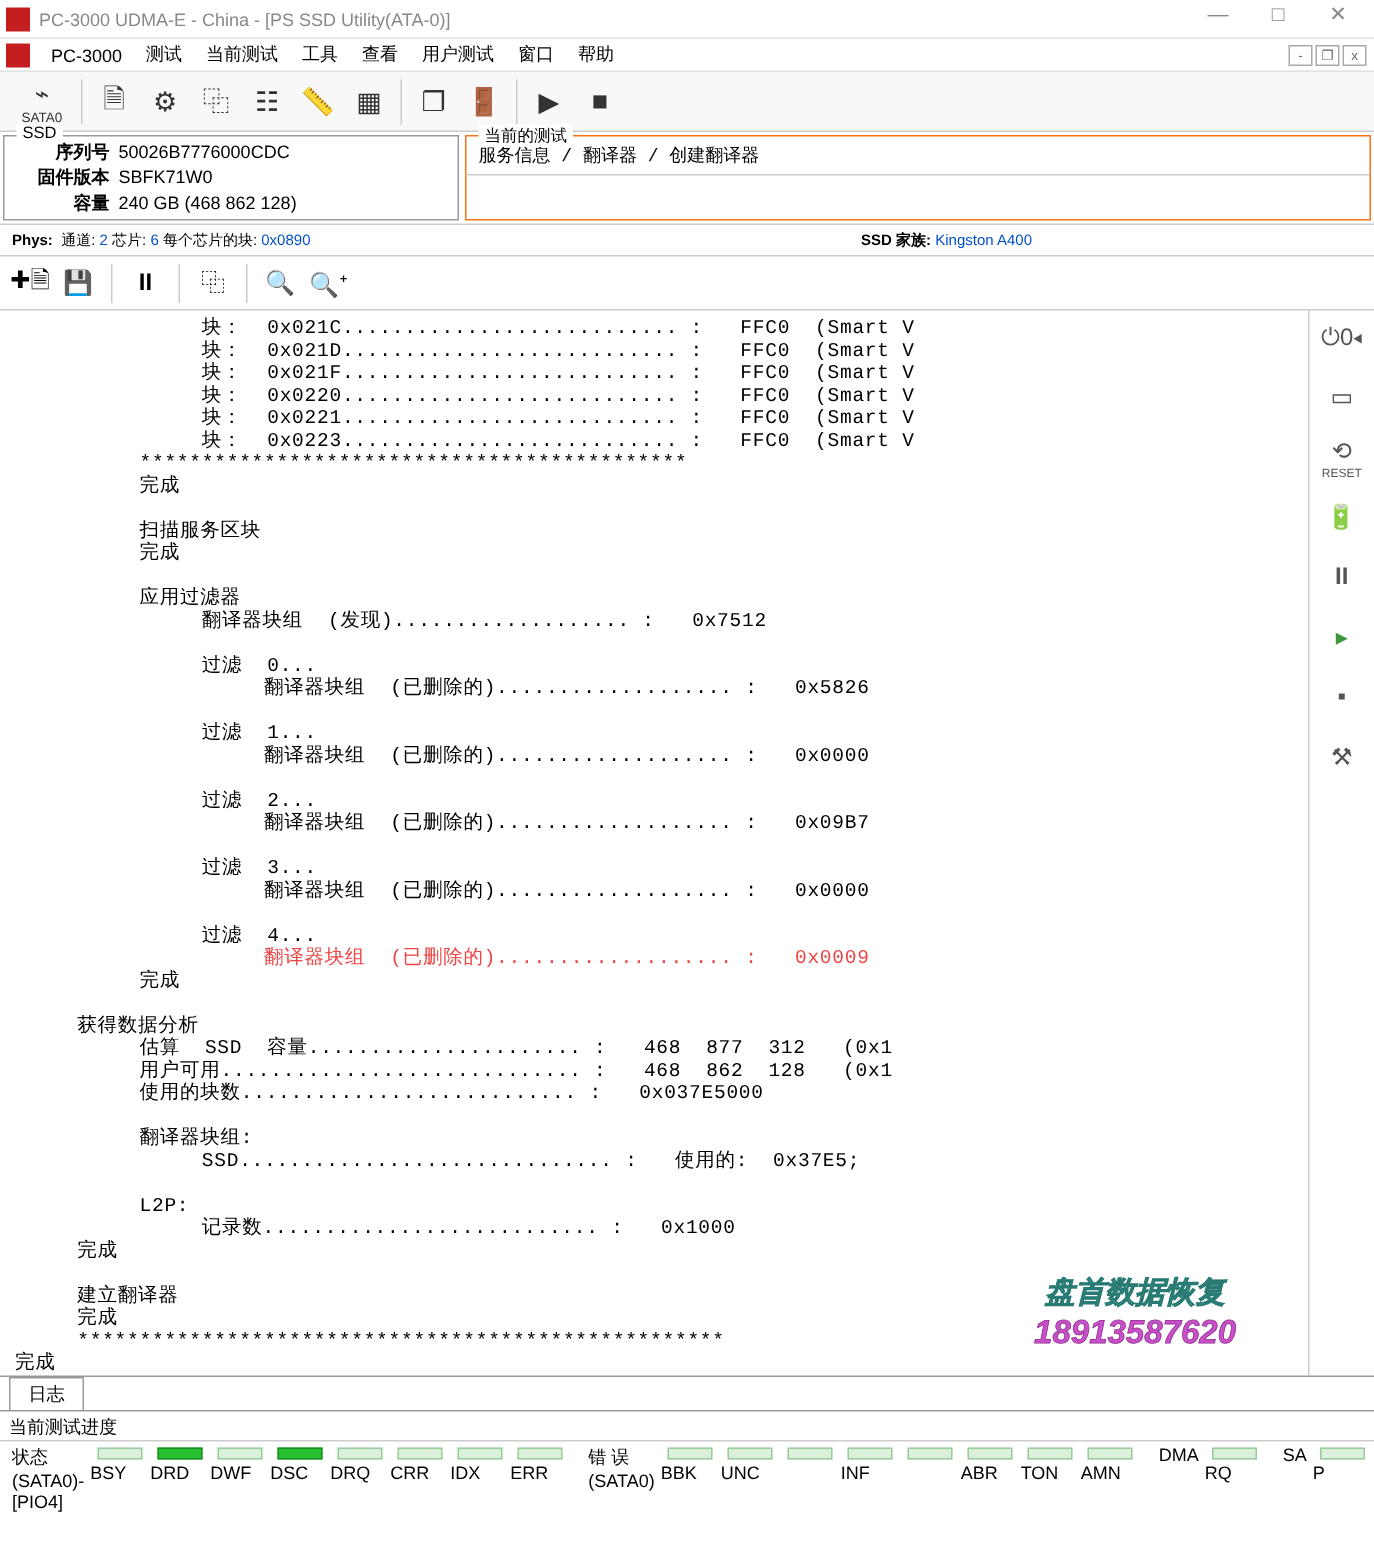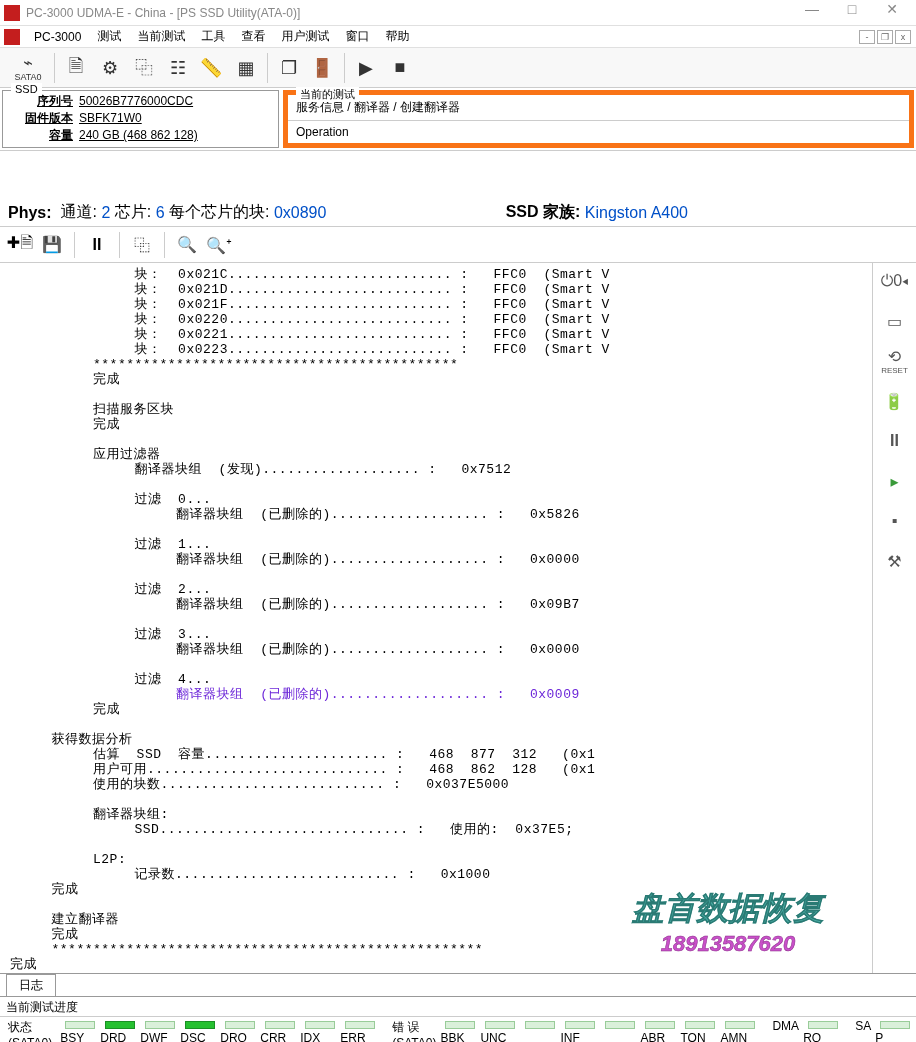--- a/index.html
+++ b/index.html
@@ -12,53 +12,53 @@
 .menubar .icon { width: 16px; height: 16px; background: #c41e1e; margin-right: 6px; }
 .menubar .mitem { padding: 0 8px; cursor: pointer; }
 .menubar .mdi { margin-left: auto; display: flex; }
 .menubar .mdi span { width: 16px; height: 14px; border: 1px solid #aaa; margin: 0 1px; font-size: 9px; text-align: center; line-height: 12px; color: #666; cursor: pointer; }
 .toolbar { height: 40px; display: flex; align-items: center; padding: 2px 6px; border-bottom: 1px solid #ccc; background: #f8f8f8; }
 .tbtn { width: 34px; height: 34px; border: 1px solid transparent; display: flex; align-items: center; justify-content: center; cursor: pointer; font-size: 18px; color: #333; }
 .tbtn.sata { width: 44px; flex-direction: column; font-size: 9px; }
 .tbtn.sata .cable { font-size: 16px; }
 .tsep { width: 1px; height: 30px; background: #ccc; margin: 0 4px; }
 .infobar { display: flex; border-bottom: 1px solid #ccc; }
-.infoleft { width: 277px; border: 1px solid #999; margin: 2px; padding: 2px 6px; position: relative; text-decoration: underline; }
+.infoleft { width: 304px; border: 1px solid #999; margin: 2px; padding: 2px 6px; position: relative; }
 .infoleft .grptitle { position: absolute; top: -8px; left: 8px; background: #fff; padding: 0 4px; font-size: 11px; }
-.inforight { flex: 1; border: 5px solid #f97316; margin: 2px; position: relative; }
+.inforight { flex: 1; border: 1px solid #f97316; margin: 2px; position: relative; font-family: Liberation Mono, monospace; }
 .inforight .grptitle { position: absolute; top: -8px; left: 8px; background: #fff; padding: 0 4px; font-size: 11px; }
 .ssdrow { display: flex; font-size: 12px; line-height: 17px; }
 .ssdlbl { width: 70px; text-align: right; padding-right: 6px; font-weight: bold; }
 .bc { padding: 4px 8px; border-bottom: 1px solid #ccc; }
 .op { padding: 4px 8px; }
-.physbar { padding: 3px 8px; border-bottom: 1px solid #ccc; display: flex; align-items: center; font-size: 16px; margin-top: 48px; }
+.physbar { padding: 3px 8px; border-bottom: 1px solid #ccc; display: flex; align-items: center; font-size: 10px; }
 .physbar b { font-weight: bold; }
 .blue { color: #0050c8; }
 .midtool { height: 36px; display: flex; align-items: center; padding: 0 4px; border-bottom: 1px solid #ccc; }
 .mtbtn { width: 32px; height: 30px; display: flex; align-items: center; justify-content: center; cursor: pointer; font-size: 16px; }
 .mtsep { width: 1px; height: 26px; background: #ccc; margin: 0 6px; }
 .mainarea { display: flex; height: 710px; }
 .logpane { flex: 1; overflow: hidden; position: relative; }
 .logtext { font-family: "Consolas", "Courier New", monospace; font-size: 13px; line-height: 15px; padding: 4px 10px; white-space: pre; letter-spacing: 0.5px; }
-.logtext .red { color: #6d28d9; }
+.logtext .red { color: #ef4444; }
 .sidetool { width: 44px; border-left: 1px solid #ccc; display: flex; flex-direction: column; align-items: center; padding-top: 4px; gap: 12px; }
 .sidebtn { width: 32px; height: 28px; display: flex; flex-direction: column; align-items: center; justify-content: center; cursor: pointer; font-size: 16px; color: #555; }
 .sidebtn .lbl { font-size: 8px; }
 .tabbar { height: 24px; border-top: 1px solid #999; border-bottom: 1px solid #999; display: flex; align-items: flex-end; padding-left: 6px; background: #fff; }
 .tab { border: 1px solid #999; border-bottom: none; padding: 2px 12px; font-size: 12px; background: #fff; cursor: pointer; }
 .progress { height: 20px; border-bottom: 1px solid #ccc; padding: 2px 6px; font-size: 12px; }
 .statusarea { padding: 2px 4px; }
 .stgrp { display: flex; flex-direction: row; }
 .sthdr { padding: 0 4px; }
 .stcells { display: flex; }
 .stcell { width: 40px; text-align: left; padding: 2px 0; }
 .stcell .led { width: 30px; height: 8px; margin: 0 auto 2px; background: #daf0da; border: 1px solid #9c9; }
 .stcell .led.on { background: #26c030; border-color: #1a9024; }
 .watermark { position: absolute; right: 48px; bottom: 16px; text-align: center; pointer-events: none; }
-.watermark .t1 { font-size: 32px; color: #4bb0a8; font-weight: bold; font-style: italic; -webkit-text-stroke: 0.5px #2a7a74; }
+.watermark .t1 { font-size: 20px; color: #4bb0a8; font-weight: bold; font-style: italic; -webkit-text-stroke: 0.5px #2a7a74; }
 .watermark .t2 { font-size: 22px; color: #c850c8; font-weight: bold; font-style: italic; -webkit-text-stroke: 0.5px #8a2a8a; }
 .spacer { flex: 1; }
 </style>
 </head>
 <body>
 
 <div class="titlebar">
   <div class="icon"></div>
   <div class="title">PC-3000 UDMA-E - China - [PS SSD Utility(ATA-0)]</div>
   <div class="wbtn">—</div>
@@ -115,21 +115,20 @@
         <div>SBFK71W0</div>
       </div>
     <div class="ssdrow">
         <div class="ssdlbl">容量</div>
         <div>240 GB (468 862 128)</div>
       </div>
   </div>
   <div class="inforight">
     <div class="grptitle">当前的测试</div>
     <div class="bc">服务信息 / 翻译器 / 创建翻译器</div>
-    <div class="op">Operation</div>
   </div>
 </div>
 
 <div class="physbar">
   <b>Phys:</b>&nbsp;&nbsp;
   <span>通道:</span>&nbsp;<span class="blue">2</span>&nbsp;
   <span>芯片:</span>&nbsp;<span class="blue">6</span>&nbsp;
   <span>每个芯片的块:</span>&nbsp;<span class="blue">0x0890</span>
   <div class="spacer"></div>
   <b>SSD 家族:</b>&nbsp;<span class="blue">Kingston A400</span>

